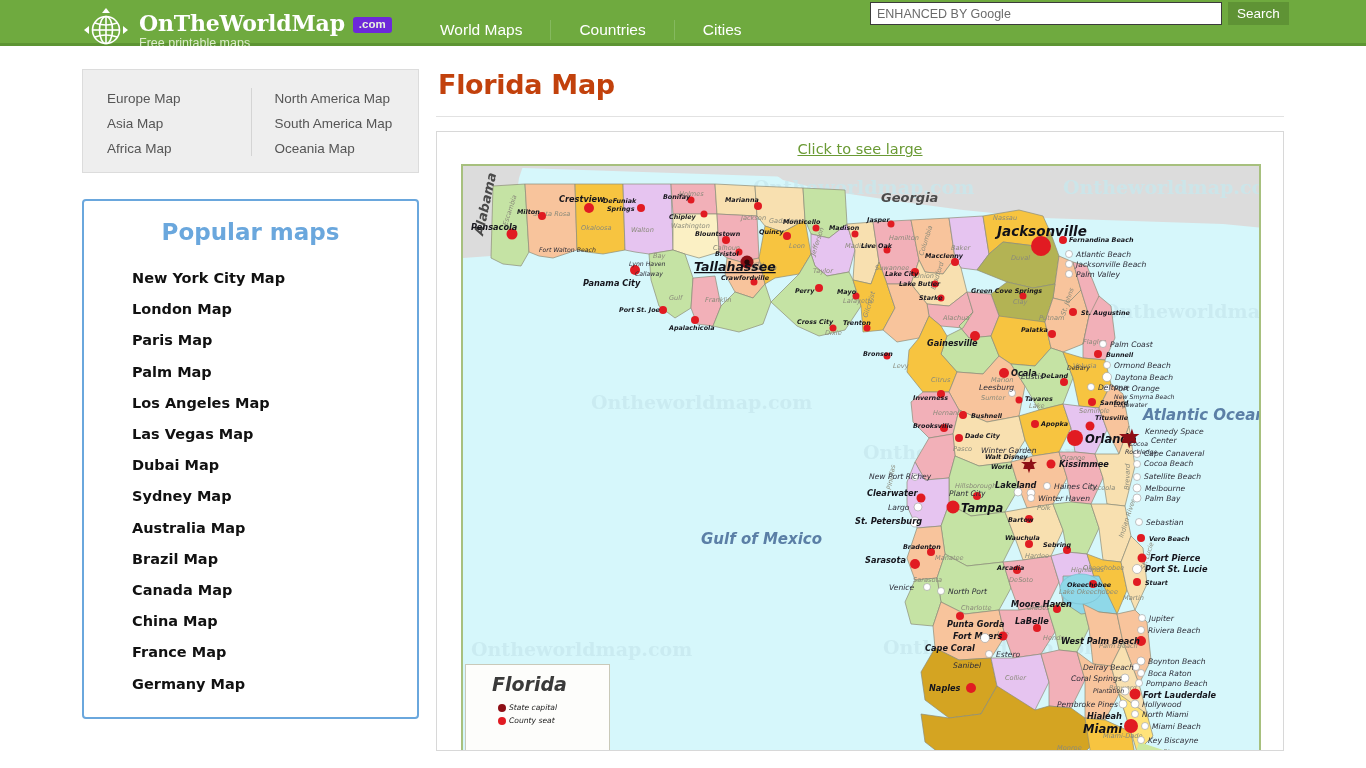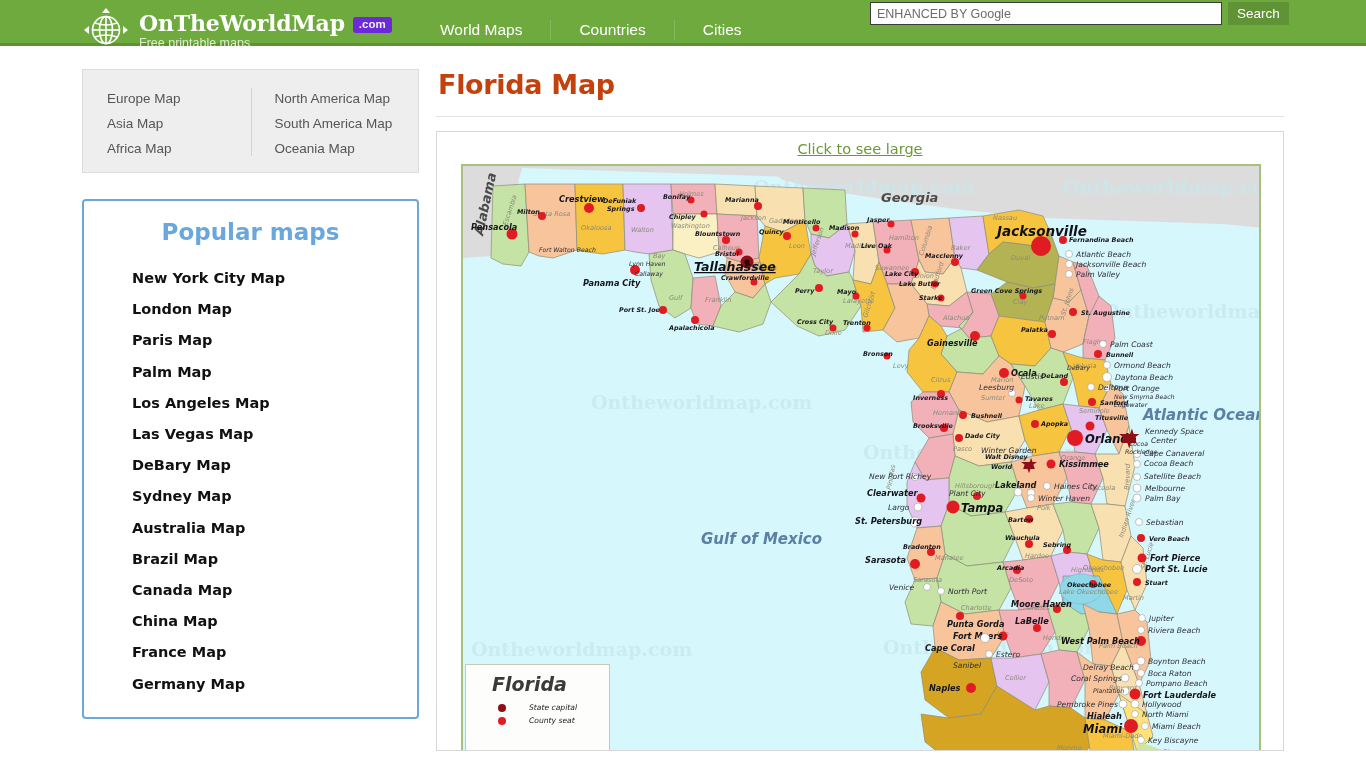--- a/index.html
+++ b/index.html
@@ -211,21 +211,21 @@
     position: absolute; left: 2px; top: 498px;
     width: 145px; height: 92px;
     background: #fdfdfb; border: 1px solid #c9c9b9;
   }
   .legend-title {
     font-family: "DejaVu Sans", sans-serif;
     font-size: 19px; font-style: italic; font-weight: bold;
     color: #3a3a3a; padding: 8px 0 4px 26px;
   }
   .legend-row {
-    display: flex; align-items: center; gap: 23px;
+    display: flex; align-items: center; gap: 3px;
     padding-left: 32px; margin-top: 4px;
   }
   .legend-dot { width: 8px; height: 8px; border-radius: 50%; flex: 0 0 8px; }
   .legend-txt {
     font-size: 7.6px; font-style: italic; color: #222;
     font-family: "DejaVu Sans", sans-serif; white-space: nowrap;
   }
 </style>
 </head>
 <body>
@@ -297,21 +297,21 @@
 
     <div class="popular">
       <div class="popular-title">Popular maps</div>
       <div class="popular-list">
         <a class="popular-item">New York City Map</a>
         <a class="popular-item">London Map</a>
         <a class="popular-item">Paris Map</a>
         <a class="popular-item">Palm Map</a>
         <a class="popular-item">Los Angeles Map</a>
         <a class="popular-item">Las Vegas Map</a>
-        <a class="popular-item">DeBary Map</a>
+        <a class="popular-item">Dubai Map</a>
         <a class="popular-item">Sydney Map</a>
         <a class="popular-item">Australia Map</a>
         <a class="popular-item">Brazil Map</a>
         <a class="popular-item">Canada Map</a>
         <a class="popular-item">China Map</a>
         <a class="popular-item">France Map</a>
         <a class="popular-item">Germany Map</a>
       </div>
     </div>
 

